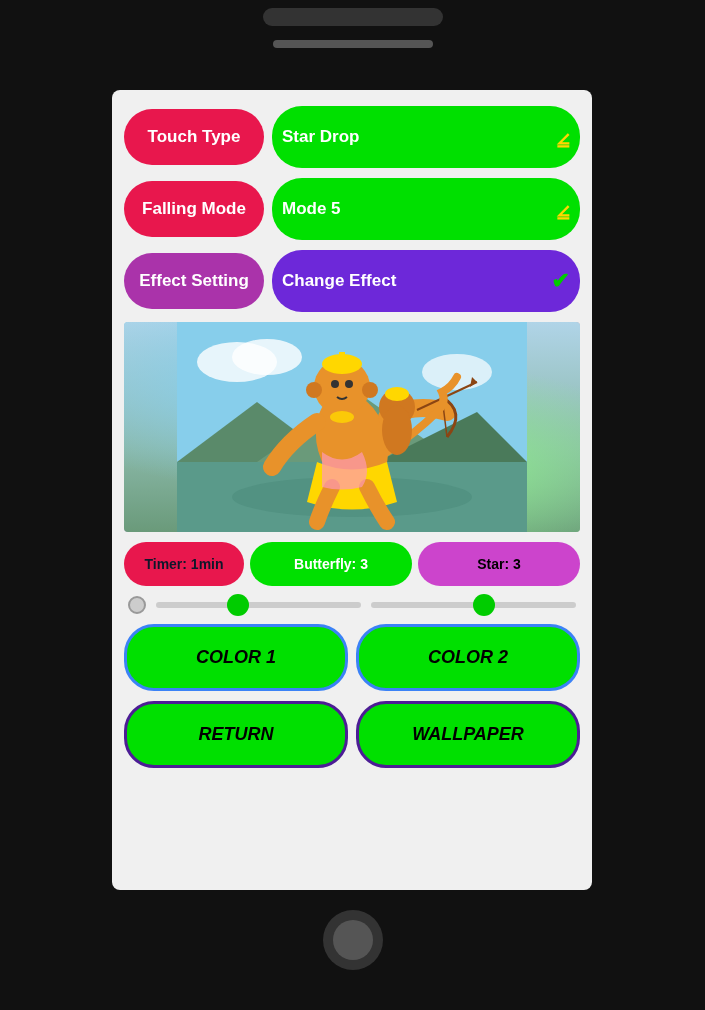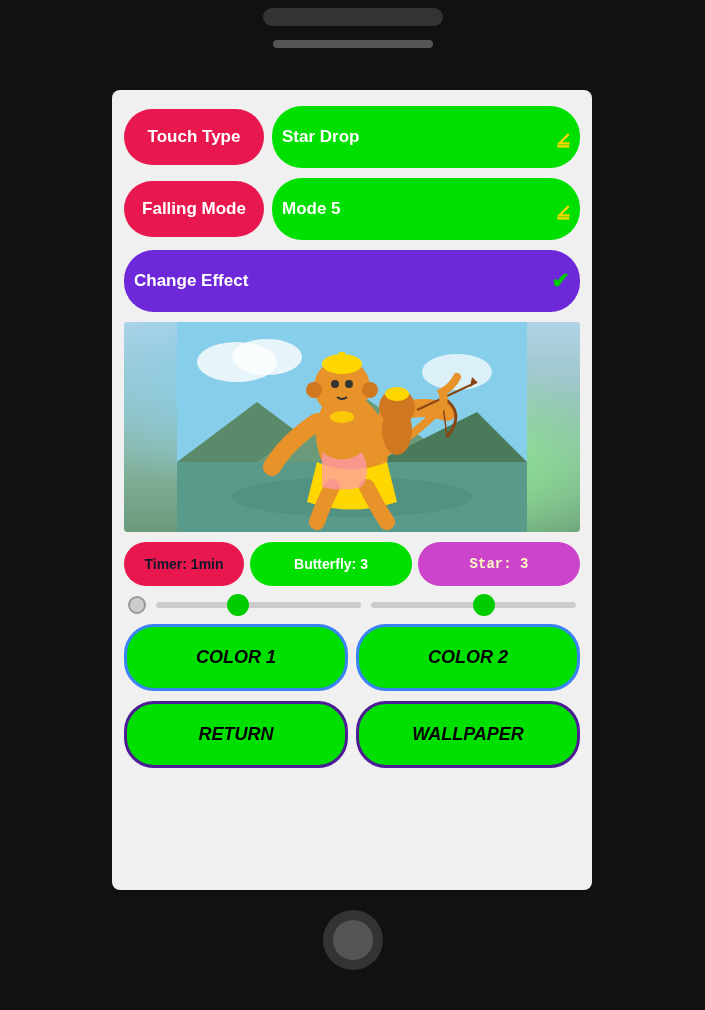--- a/index.html
+++ b/index.html
@@ -181,23 +181,22 @@
     }
 
     .stat-green {
       background: #00e000;
       color: #fff;
       flex: 1;
     }
 
     .stat-purple {
       background: #cc44cc;
-      color: #fef9c3;
-      flex: 1;
-      font-family: Liberation Mono, monospace;
+      color: #000000;
+      flex: 1;
     }
 
     .slider-row {
       display: flex;
       align-items: center;
       gap: 10px;
       padding: 0 4px;
     }
 
     .circle-indicator {
@@ -314,20 +313,21 @@
 
     <div class="row">
       <button class="btn btn-label">Falling Mode</button>
       <button class="btn btn-value">
         <span>Mode 5</span>
         <span class="chevron">⦤</span>
       </button>
     </div>
 
     <div class="row">
+      <button class="btn btn-label-purple">Effect Setting</button>
       <button class="btn btn-value-purple">
         <span>Change Effect</span>
         <span class="chevron-green">✔</span>
       </button>
     </div>
 
     <div class="image-container">
       <div class="hanuman-img">
         <svg width="100%" height="100%" viewBox="0 0 350 210" xmlns="http://www.w3.org/2000/svg">
 

